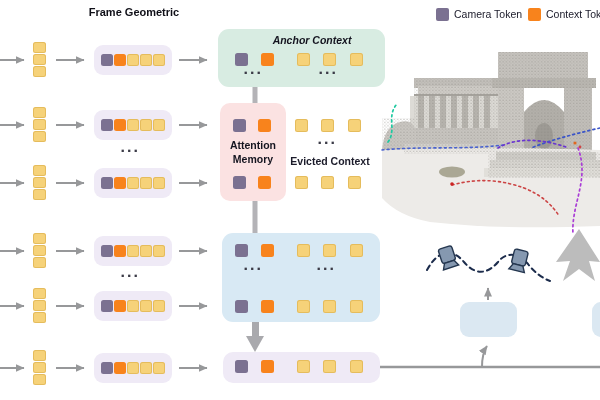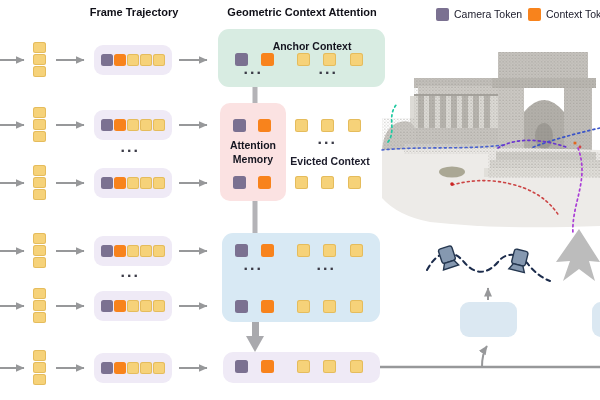--- a/index.html
+++ b/index.html
@@ -162,31 +162,30 @@
         <div class="box frame-box" style="position: absolute; left: 94px; top: 45px; width: 78px; height: 30px;"></div>
         <div class="box frame-box" style="position: absolute; left: 94px; top: 110px; width: 78px; height: 30px;"></div>
         <div class="box frame-box" style="position: absolute; left: 94px; top: 168px; width: 78px; height: 30px;"></div>
         <div class="box frame-box" style="position: absolute; left: 94px; top: 236px; width: 78px; height: 30px;"></div>
         <div class="box frame-box" style="position: absolute; left: 94px; top: 291px; width: 78px; height: 30px;"></div>
         <div class="box frame-box" style="position: absolute; left: 94px; top: 353px; width: 78px; height: 30px;"></div>
       </div>
   </div>
 
   <div class="layer" id="fg">
-    <div class="lbl title" style="left:58px;top:6px;width:152px;">Frame Trajectory</div>
-    <div class="lbl title" style="left:216px;top:6px;width:172px;">Geometric Context Attention</div>
+    <div class="lbl title" style="left:58px;top:6px;width:152px;">Frame Geometric</div>
 
     <div>
       <span class="legend-swatch" style="left: 436px; top: 8px; background: rgb(123, 113, 145);"></span>
       <span class="legend-label" style="left:454px;top:8px;">Camera Token</span>
       <span class="legend-swatch" style="left: 528px; top: 8px; background: rgb(248, 131, 28);"></span>
       <span class="legend-label" style="left:546px;top:8px;">Context Token</span>
     </div>
 
-    <div class="lbl boxtitle" style="left:218px;top:40px;width:188px;">Anchor Context</div>
+    <div class="lbl boxtitle" style="left:218px;top:34px;width:188px;font-style:italic;">Anchor Context</div>
     <div class="lbl boxtitle" style="left:218px;top:139px;width:70px;">Attention</div>
     <div class="lbl boxtitle" style="left:218px;top:153px;width:70px;">Memory</div>
     <div class="lbl evicted" style="left:285px;top:155px;width:90px;">Evicted Context</div>
 
 
     <div class="shaft" style="left:252px;top:322px;width:7px;height:15px;"></div>
     <div class="tri-down" style="left:246px;top:336px;"></div>
 
     <div id="gen">
         <div class="tok tok-yellow" style="left: 33px; top: 42px; width: 13px; height: 11px; background: rgb(246, 210, 121);"></div>

